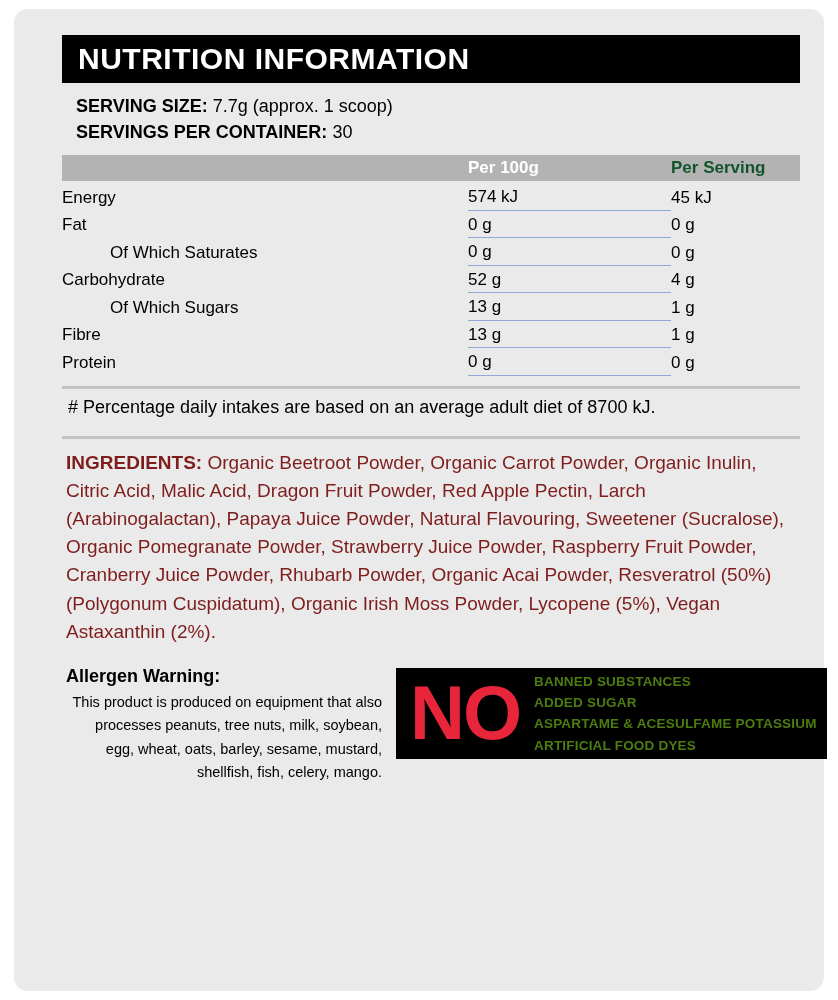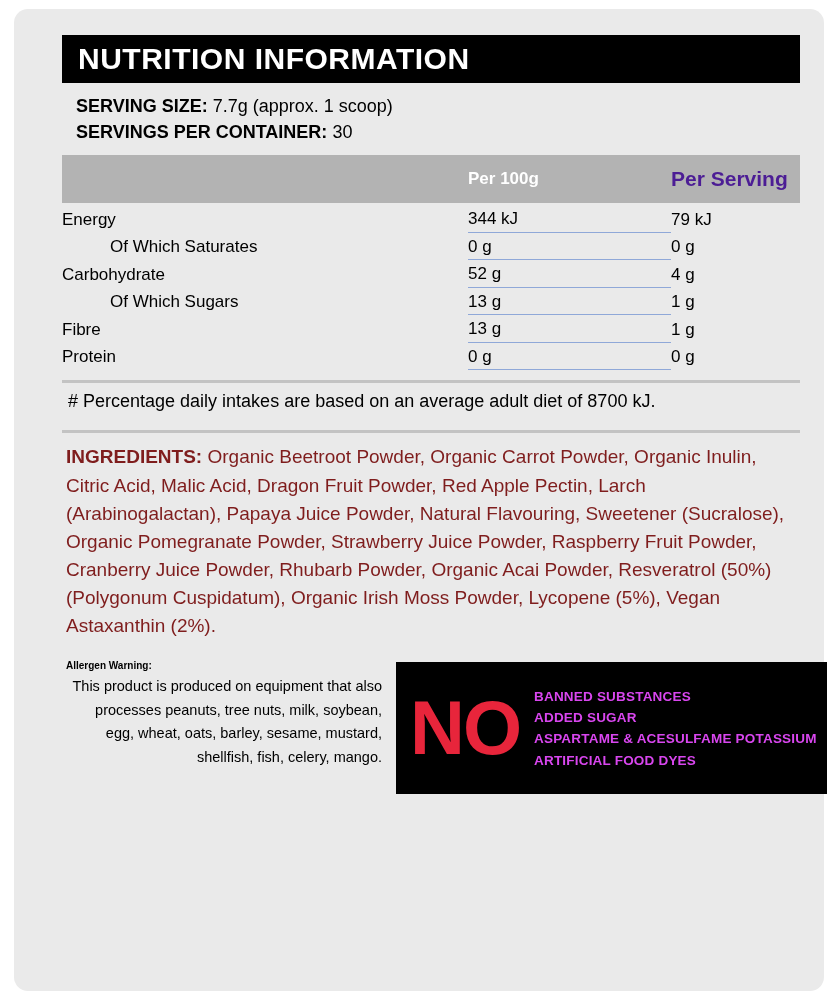--- a/index.html
+++ b/index.html
@@ -54,37 +54,37 @@
     color: #000;
     line-height: 1.45;
     white-space: nowrap;
   }
   .serving-line b { font-weight: bold; text-align: center; }
   .serving-line span.val { font-weight: normal; }
 
   
   .col-head {
     background: #b3b3b3;
-    height: 48px;
+    height: 26px;
     display: flex;
     align-items: center;
     margin-top: 4px;
   }
   .col-head .sp { flex: 0 0 406px; }
   .col-head .c1 {
     flex: 0 0 203px;
     font-size: 17px;
     font-weight: bold;
     color: #ffffff;
   }
   .col-head .c2 {
     flex: 1 1 auto;
-    font-size: 21px;
-    font-weight: bold;
-    color: #4c1d95;
+    font-size: 17px;
+    font-weight: bold;
+    color: #14532d;
   }
 
   
   table.nutri {
     width: 100%;
     border-collapse: collapse;
     margin-top: 2px;
   }
   table.nutri td {
     font-size: 17px;
@@ -133,55 +133,55 @@
     display: flex;
     align-items: flex-start;
     margin-top: 20px;
     padding-left: 4px;
   }
   .allergen {
     flex: 0 0 330px;
     padding-right: 14px;
   }
   .allergen .hd {
-    font-size: 10px;
+    font-size: 18px;
     font-weight: bold;
     color: #000;
     margin-bottom: 4px;
   }
   .allergen .bd {
     font-size: 14.5px;
     color: #000;
     line-height: 1.62;
     text-align: right;
   }
   .no-box {
     flex: 1 1 auto;
     background: #000000;
-    height: 132px;
+    height: 91px;
     display: flex;
     align-items: center;
     padding: 0 10px 0 14px;
     margin-top: 2px;
   }
   .no-word {
     color: #e8253b;
     font-size: 76px;
     font-weight: bold;
     line-height: 0.85;
     letter-spacing: -2px;
     padding-right: 14px;
   }
   .no-list {
     display: flex;
     flex-direction: column;
     justify-content: center;
   }
   .no-list div {
-    color: #d946ef;
+    color: #4d7c0f;
     font-size: 13.5px;
     font-weight: bold;
     line-height: 1.58;
     letter-spacing: 0.2px;
     white-space: nowrap;
   }
 </style>
 </head>
 <body>
 
@@ -204,22 +204,27 @@
     <div class="col-head">
       <div class="sp"></div>
       <div class="c1">Per 100g</div>
       <div class="c2">Per Serving</div>
     </div>
 
     <table class="nutri">
       <tbody>
         <tr>
           <td class="name">Energy</td>
-          <td class="v1">344 kJ</td>
-          <td class="v2">79 kJ</td>
+          <td class="v1">574 kJ</td>
+          <td class="v2">45 kJ</td>
+        </tr>
+        <tr>
+          <td class="name">Fat</td>
+          <td class="v1">0 g</td>
+          <td class="v2">0 g</td>
         </tr>
         <tr class="sub">
           <td class="name indent">Of Which Saturates</td>
           <td class="v1">0 g</td>
           <td class="v2">0 g</td>
         </tr>
         <tr>
           <td class="name">Carbohydrate</td>
           <td class="v1">52 g</td>
           <td class="v2">4 g</td>

